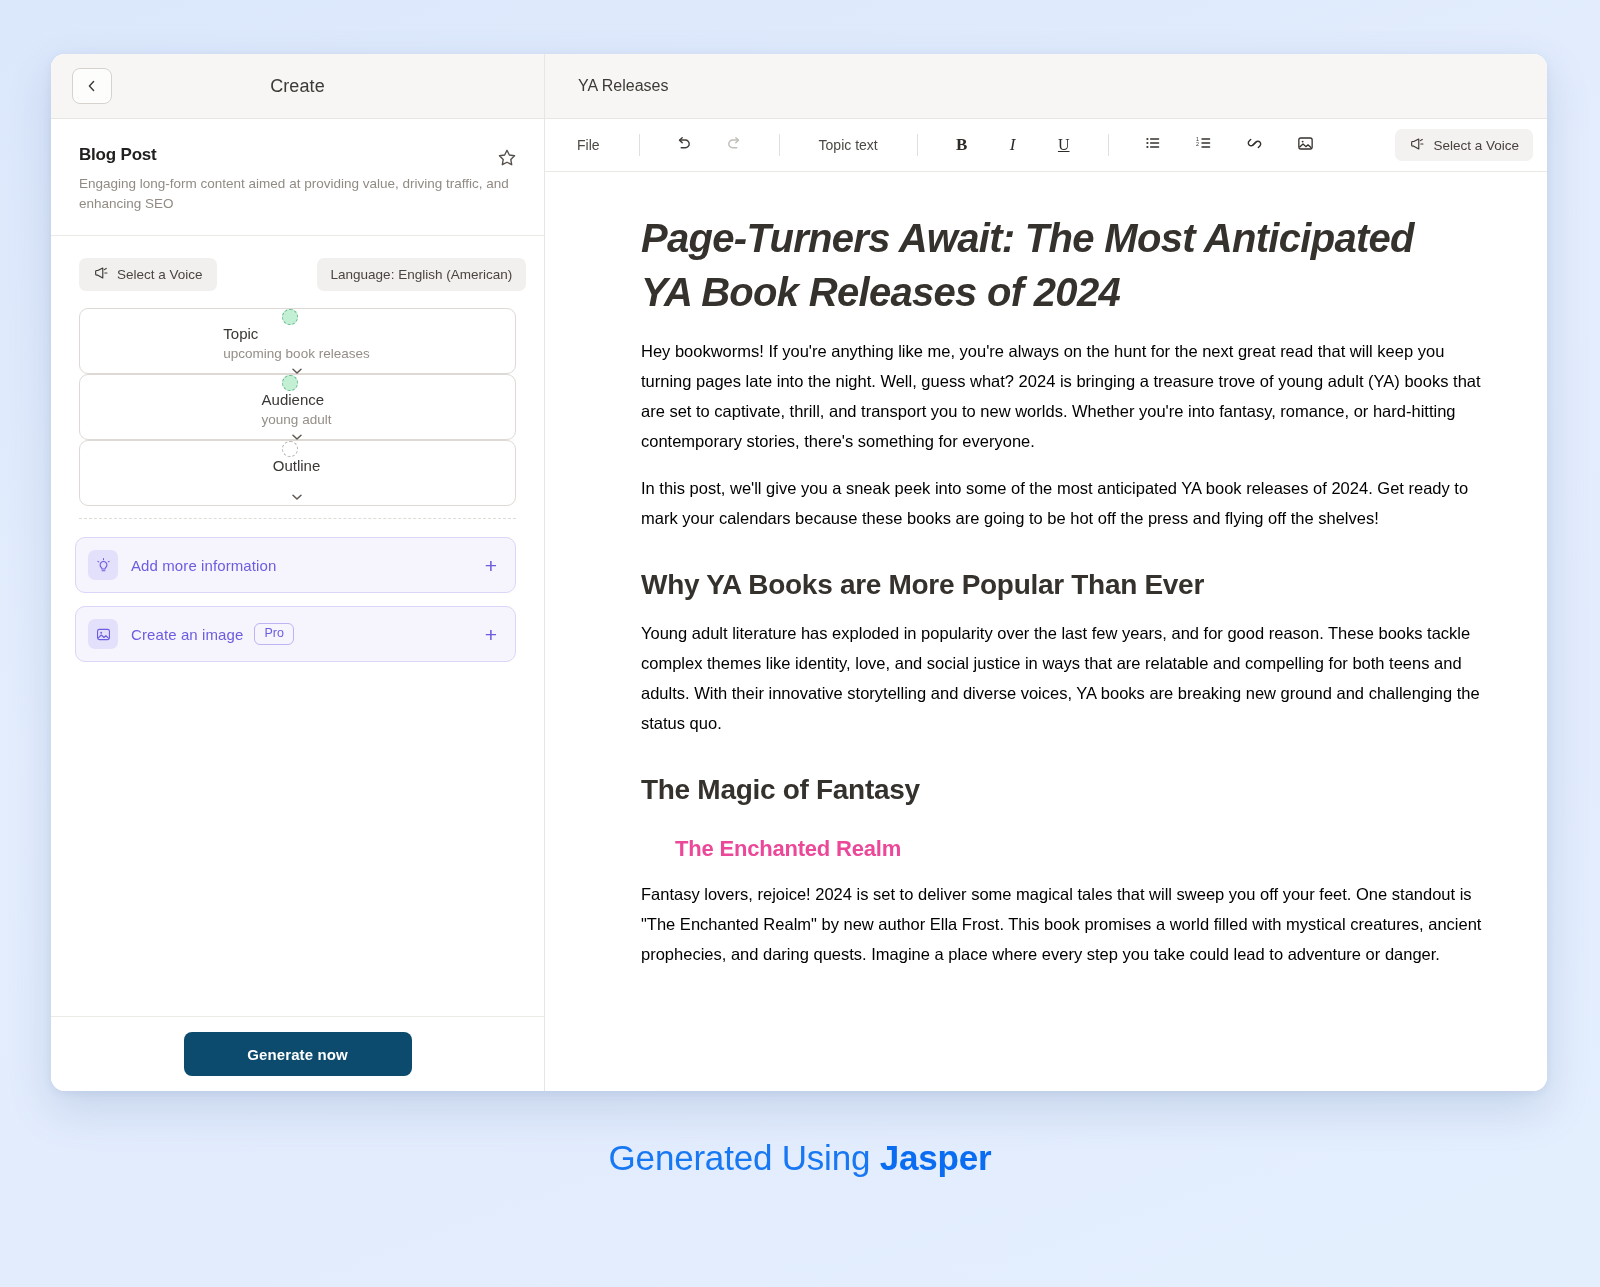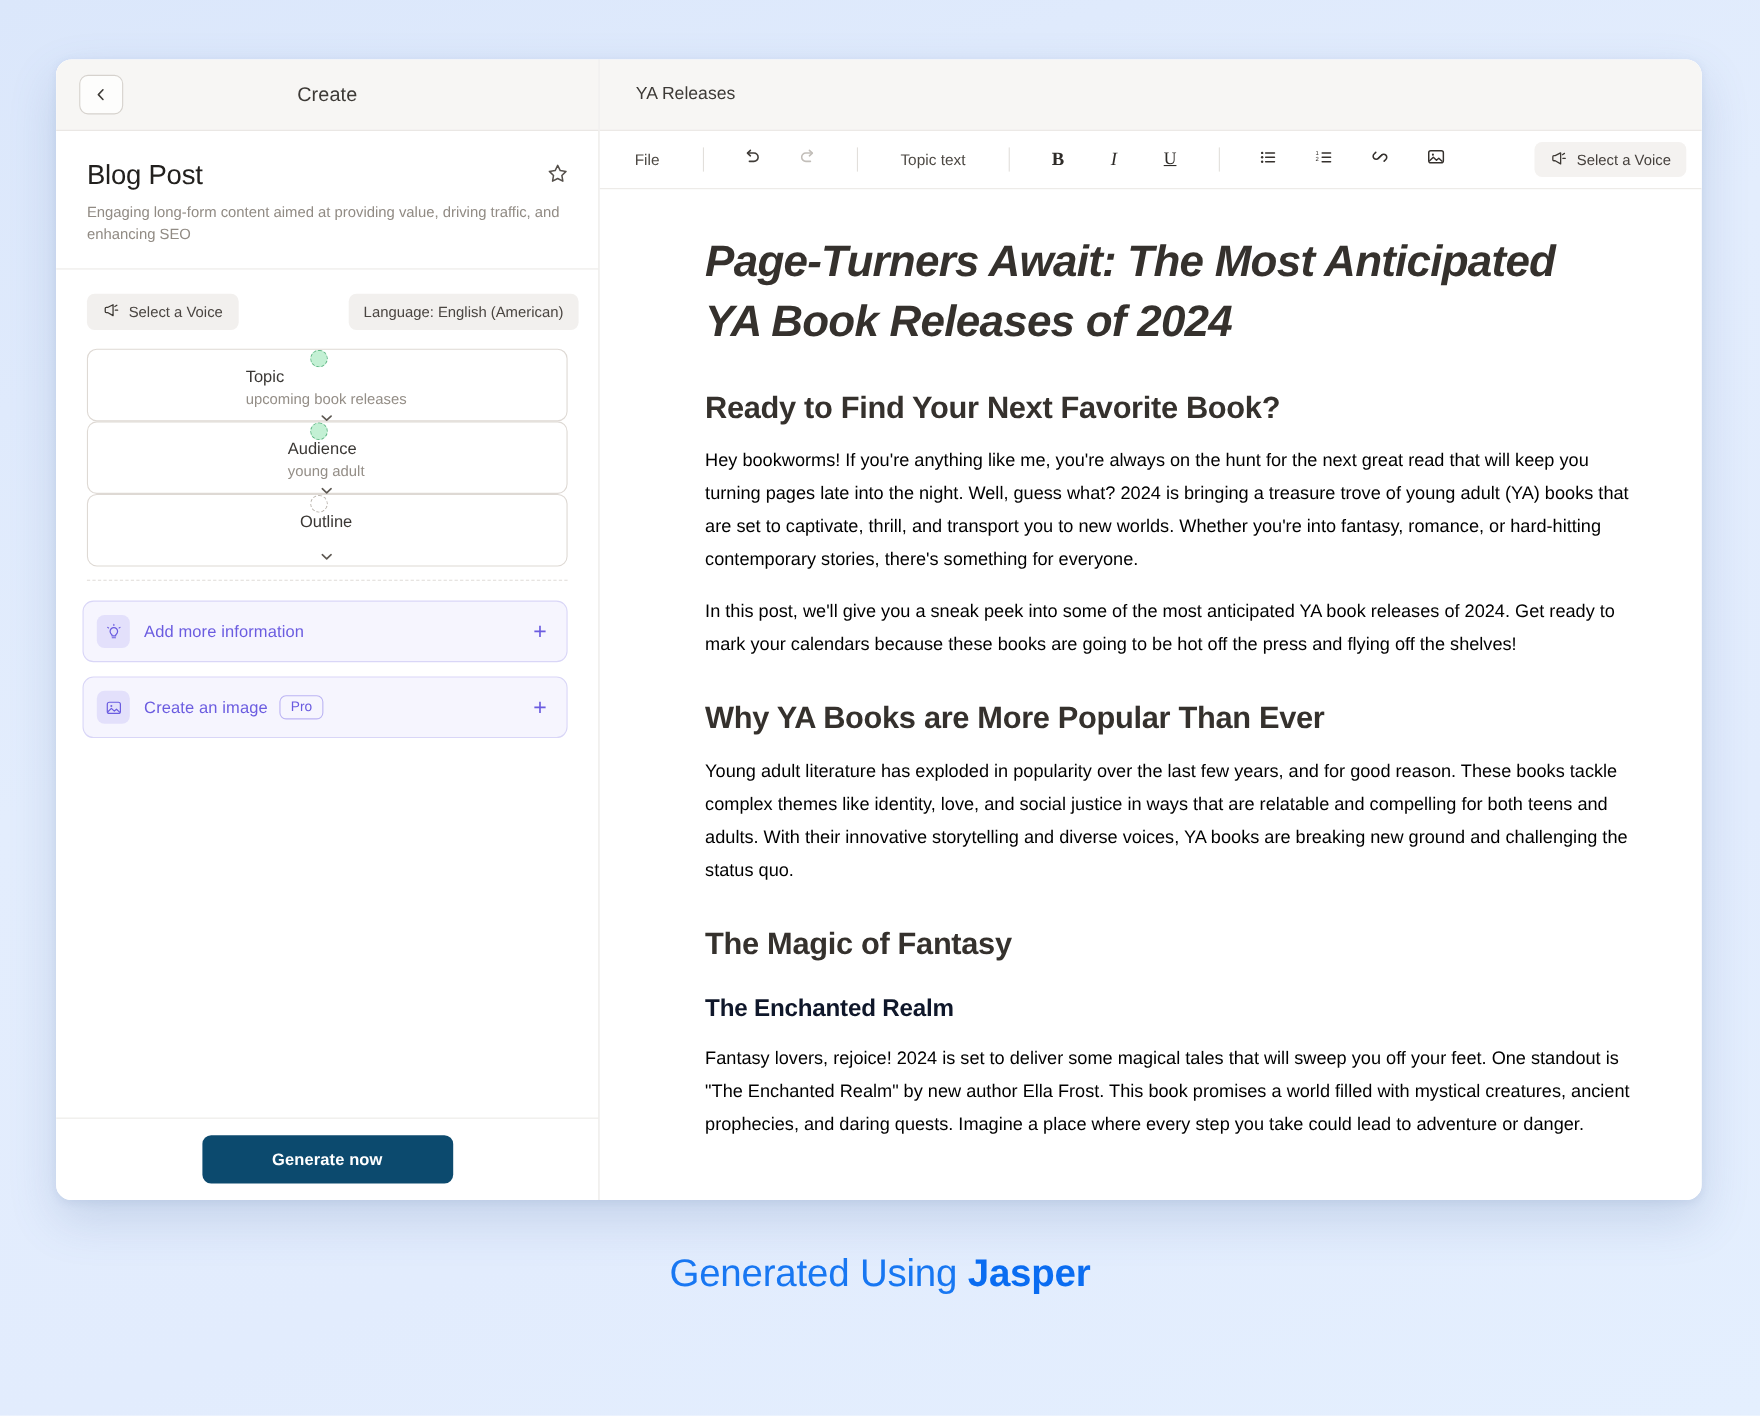--- a/index.html
+++ b/index.html
@@ -70,22 +70,22 @@
     color: #3d3a36;
     letter-spacing: 0.1px;
   }
 
   .template-block {
     padding: 26px 28px 22px 28px;
     border-bottom: 1px solid #eceae7;
     position: relative;
   }
   .template-title {
-    font-size: 25px;
-    font-weight: normal;
+    font-size: 17px;
+    font-weight: bold;
     color: #22201e;
     letter-spacing: -0.2px;
   }
   .template-desc {
     margin-top: 9px;
     font-size: 13.5px;
     line-height: 1.45;
     color: #918b84;
     max-width: 440px;
   }
@@ -321,23 +321,24 @@
   .doc-h2 {
     font-size: 28px;
     font-weight: bold;
     color: #35312d;
     letter-spacing: -0.3px;
     margin-top: 36px;
   }
   .doc-h3 {
     font-size: 22px;
     font-weight: bold;
-    color: #0f172a;
+    color: #ec4899;
     letter-spacing: -0.2px;
     margin-top: 30px;
+    margin-left: 34px;
   }
   .doc-p {
     font-size: 16.5px;
     line-height: 1.82;
     color: #000000;
     margin-top: 17px;
     max-width: 860px;
   }
 
   
@@ -571,21 +572,20 @@
             <path d="M12.8 5.2l2.1-1.3M13.3 9h2.4" stroke="#3c3833" stroke-width="1.3" stroke-linecap="round"></path>
           </svg>
         </span>
         <span>Select a Voice</span>
       </span>
     </div>
 
     <div class="doc-body">
       <div class="doc-h1">Page-Turners Await: The Most Anticipated YA Book Releases of 2024</div>
 
-      <div class="doc-h2">Ready to Find Your Next Favorite Book?</div>
       <div class="doc-p">Hey bookworms! If you're anything like me, you're always on the hunt for the next great read that will keep you turning pages late into the night. Well, guess what? 2024 is bringing a treasure trove of young adult (YA) books that are set to captivate, thrill, and transport you to new worlds. Whether you're into fantasy, romance, or hard-hitting contemporary stories, there's something for everyone.</div>
       <div class="doc-p">In this post, we'll give you a sneak peek into some of the most anticipated YA book releases of 2024. Get ready to mark your calendars because these books are going to be hot off the press and flying off the shelves!</div>
 
       <div class="doc-h2">Why YA Books are More Popular Than Ever</div>
       <div class="doc-p">Young adult literature has exploded in popularity over the last few years, and for good reason. These books tackle complex themes like identity, love, and social justice in ways that are relatable and compelling for both teens and adults. With their innovative storytelling and diverse voices, YA books are breaking new ground and challenging the status quo.</div>
 
       <div class="doc-h2">The Magic of Fantasy</div>
       <div class="doc-h3">The Enchanted Realm</div>
       <div class="doc-p">Fantasy lovers, rejoice! 2024 is set to deliver some magical tales that will sweep you off your feet. One standout is "The Enchanted Realm" by new author Ella Frost. This book promises a world filled with mystical creatures, ancient prophecies, and daring quests. Imagine a place where every step you take could lead to adventure or danger.</div>
     </div>

